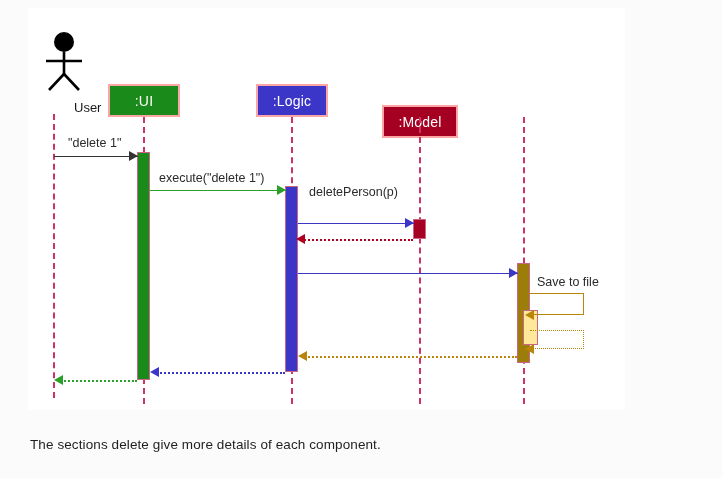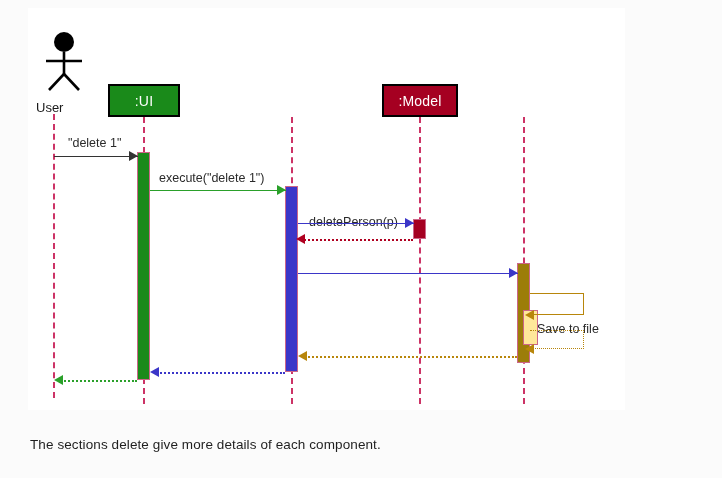--- a/index.html
+++ b/index.html
@@ -24,30 +24,30 @@
     font-size:13.5px;
     color:#1f1f1f;
     letter-spacing:.1px;
     white-space:nowrap;
   }
 
   
   .pbox{
     position:absolute;
     height:33px;
-    border:2px solid #000000;
+    border:2px solid #fca5a5;
     box-sizing:border-box;
     display:flex;align-items:center;justify-content:center;
     color:#ffffff;
     font-size:14px;
     letter-spacing:.2px;
   }
   .pbox.ui     {background:#1a8a1a;}
   .pbox.logic  {background:#3b36c8;}
-  .pbox.model  {background:#a50021;}
+  .pbox.model  {background:#a50021;margin-top:21px;}
   .pbox.storage{background:#b8960b;}
 
   
   .lifeline{
     position:absolute;
     width:0;
     border-left:2px dashed #cc3366;
   }
 
   
@@ -62,20 +62,21 @@
   .activation.model  {background:#a50021;}
   .activation.storage{background:#9c7d09;}
   .activation.nested {background:#ffe89a;width:15px;}
 
   
   .actor{position:absolute;}
   .actor-label{
     position:absolute;
     font-size:13px;color:#1a1a1a;
     white-space:nowrap;
+    margin-left:38px;
   }
 
   
   .msg-line{
     position:absolute;
     height:0;
   }
   .msg-line.solid{border-top-style:solid;border-top-width:1.6px;}
   .msg-line.dotted{border-top-style:dotted;border-top-width:2px;}
 
@@ -115,20 +116,23 @@
       <line x1="8" y1="31" x2="44" y2="31" stroke="#000000" stroke-width="2.6"></line>
       <line x1="26" y1="44" x2="11" y2="60" stroke="#000000" stroke-width="2.6"></line>
       <line x1="26" y1="44" x2="41" y2="60" stroke="#000000" stroke-width="2.6"></line>
     </svg>
   </div>
   <div class="actor-label" style="left:8px;top:92px;">User</div>
 
   <div class="pbox ui" style="left:80px;top:76px;width:72px;">
     <span>:UI</span>
   </div>
+  <div class="pbox logic" style="left:228px;top:76px;width:72px;">
+    <span>:Logic</span>
+  </div>
   <div class="pbox model" style="left:354px;top:76px;width:76px;">
     <span>:Model</span>
   </div>
 
   <div class="lifeline" style="left:25px;top:106px;height:284px;"></div>
   <div class="lifeline" style="left:115px;top:109px;height:287px;"></div>
   <div class="lifeline" style="left:263px;top:109px;height:287px;"></div>
   <div class="lifeline" style="left:391px;top:109px;height:287px;"></div>
   <div class="lifeline" style="left:495px;top:109px;height:287px;"></div>
 
@@ -139,31 +143,31 @@
   <div class="activation nested" style="left:495px;top:302px;height:35px;"></div>
 
   <div class="msg-label" style="left:40px;top:128px;">"delete 1"</div>
   <div class="msg-line solid" style="left:26px;top:148px;width:84px;border-top-color:#333333;"></div>
   <div class="arrowhead right" style="left:101px;top:143px;border-left-color:#333333;"></div>
 
   <div class="msg-label" style="left:131px;top:163px;">execute("delete 1")</div>
   <div class="msg-line solid" style="left:122px;top:182px;width:136px;border-top-color:#2aa02a;"></div>
   <div class="arrowhead right" style="left:249px;top:177px;border-left-color:#2aa02a;"></div>
 
-  <div class="msg-label" style="left:281px;top:207px;">deletePerson(p)</div>
+  <div class="msg-label" style="left:281px;top:177px;">deletePerson(p)</div>
   <div class="msg-line solid" style="left:270px;top:215px;width:116px;border-top-color:#3b36c8;"></div>
   <div class="arrowhead right" style="left:377px;top:210px;border-left-color:#3b36c8;"></div>
 
   <div class="msg-line dotted" style="left:273px;top:231px;width:112px;border-top-color:#b00020;"></div>
   <div class="arrowhead left" style="left:268px;top:226px;border-right-color:#b00020;"></div>
 
   <div class="msg-line solid" style="left:270px;top:265px;width:220px;border-top-color:#3b36c8;"></div>
   <div class="arrowhead right" style="left:481px;top:260px;border-left-color:#3b36c8;"></div>
 
-  <div class="msg-label" style="left:509px;top:267px;margin-top:47px;">Save to file</div>
+  <div class="msg-label" style="left:509px;top:267px;">Save to file</div>
   <div class="selfcall solid" style="left:502px;top:285px;width:54px;height:22px;"></div>
   <div class="arrowhead left" style="left:497px;top:302px;border-right-color:#b8860b;"></div>
 
   <div class="selfcall dotted" style="left:502px;top:322px;width:54px;height:19px;"></div>
   <div class="arrowhead left" style="left:497px;top:336px;border-right-color:#b8860b;"></div>
 
   <div class="msg-line dotted" style="left:277px;top:348px;width:212px;border-top-color:#b8860b;"></div>
   <div class="arrowhead left" style="left:270px;top:343px;border-right-color:#b8860b;"></div>
 
   <div class="msg-line dotted" style="left:129px;top:364px;width:128px;border-top-color:#3b36c8;"></div>

